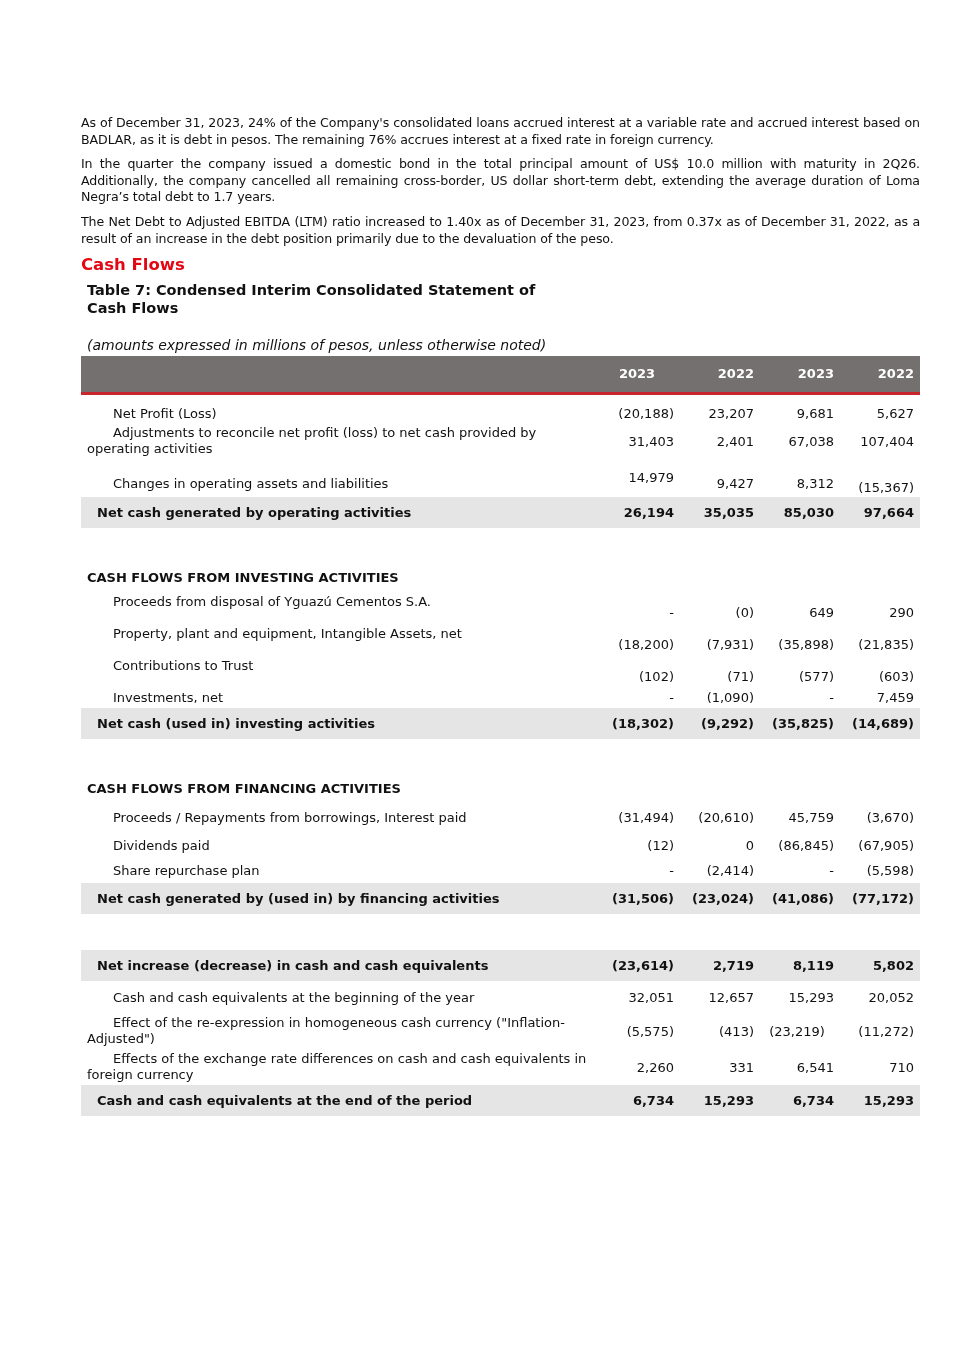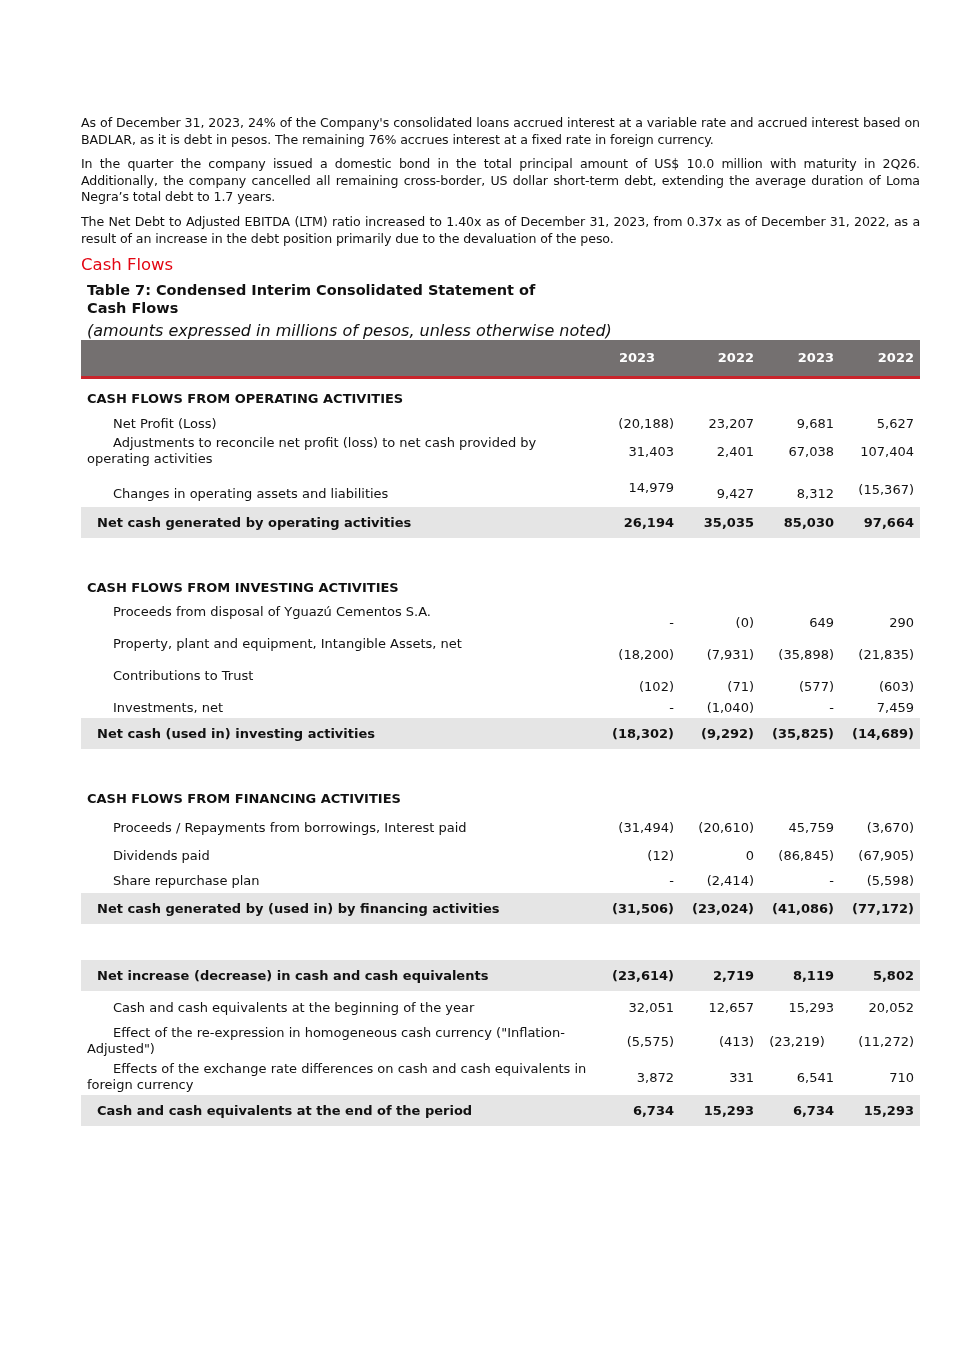--- a/index.html
+++ b/index.html
@@ -13,37 +13,37 @@
     .page { position: absolute; left: 81px; top: 115px; width: 839px; }
     .para {
       font-size: 12.6px;
       line-height: 16.6px;
       text-align: justify;
       margin-bottom: 8px;
       letter-spacing: -0.1px;
     }
     .section-title {
       color: #e30613;
-      font-weight: normal;
+      font-weight: bold;
       font-size: 16.5px;
       margin-bottom: 6px;
       height: 20px;
     }
     .table-title {
       font-weight: bold;
       font-size: 14.5px;
       line-height: 18px;
       margin-left: 6px;
       width: 480px;
     }
     .table-note {
       font-style: italic;
-      font-size: 16px;
+      font-size: 14px;
       margin-left: 6px;
-      margin-top: 4px;
+      margin-top: 20px;
       height: 19px;
     }
     table { width: 839px; border-collapse: collapse; table-layout: fixed; }
     col.c-label { width: 519px; }
     col.c-num { width: 80px; }
     .hdr-top td { background: #5a5a5a; height: 60px; color: #fff; }
     .hdr-bottom td { background: #747070; height: 37px; color: #fff; border-bottom: 3px solid #c9252c; }
     .hdr-group {
       text-align: center;
       font-weight: bold;
@@ -95,43 +95,40 @@
       <td class="hdr-year">2022</td>
       <td class="hdr-year">2023</td>
       <td class="hdr-year">2022</td>
     </tr>
 
     </tbody>
       <tbody id="tbody-operating">
         <tr class="spacer">
           <td colspan="5" style="height: 8px;"></td>
         </tr>
-        <tr class="row sec">
-          <td colspan="5">CASH FLOWS FROM OPERATING ACTIVITIES</td>
-        </tr>
         <tr class="row  ">
           <td class="lbl">Net Profit (Loss)</td>
           <td class="num">(20,188)</td>
           <td class="num">23,207</td>
           <td class="num">9,681</td>
           <td class="num">5,627</td>
         </tr>
         <tr class="row  wrap">
           <td class="lbl" style="height: 32px;">Adjustments to reconcile net profit (loss) to net cash provided by operating activities</td>
           <td class="num" style="height: 32px;">31,403</td>
           <td class="num" style="height: 32px;">2,401</td>
           <td class="num" style="height: 32px;">67,038</td>
           <td class="num" style="height: 32px;">107,404</td>
         </tr>
         <tr class="row  ">
           <td class="lbl" style="height: 40px; vertical-align: bottom; padding-bottom: 6px;">Changes in operating assets and liabilities</td>
           <td class="num" style="height: 40px; vertical-align: bottom; padding-bottom: 12px;">14,979</td>
           <td class="num" style="height: 40px; vertical-align: bottom; padding-bottom: 6px;">9,427</td>
           <td class="num" style="height: 40px; vertical-align: bottom; padding-bottom: 6px;">8,312</td>
-          <td class="num" style="height: 40px; vertical-align: bottom; padding-bottom: 10px;">(15,367)</td>
+          <td class="num" style="height: 40px; vertical-align: bottom; padding-bottom: 2px;">(15,367)</td>
         </tr>
         <tr class="row total ">
           <td class="lbl">Net cash generated by operating activities</td>
           <td class="num">26,194</td>
           <td class="num">35,035</td>
           <td class="num">85,030</td>
           <td class="num">97,664</td>
         </tr>
       </tbody>
     <tbody>
@@ -163,21 +160,21 @@
         <tr class="row  ">
           <td class="lbl" style="height: 32px; vertical-align: top; padding-top: 4px;">Contributions to Trust</td>
           <td class="num" style="height: 32px; vertical-align: bottom; padding-bottom: 2px;">(102)</td>
           <td class="num" style="height: 32px; vertical-align: bottom; padding-bottom: 2px;">(71)</td>
           <td class="num" style="height: 32px; vertical-align: bottom; padding-bottom: 2px;">(577)</td>
           <td class="num" style="height: 32px; vertical-align: bottom; padding-bottom: 2px;">(603)</td>
         </tr>
         <tr class="row  ">
           <td class="lbl" style="height: 22px;">Investments, net</td>
           <td class="num" style="height: 22px;">-</td>
-          <td class="num" style="height: 22px;">(1,040)</td>
+          <td class="num" style="height: 22px;">(1,090)</td>
           <td class="num" style="height: 22px;">-</td>
           <td class="num" style="height: 22px;">7,459</td>
         </tr>
         <tr class="row total ">
           <td class="lbl">Net cash (used in) investing activities</td>
           <td class="num">(18,302)</td>
           <td class="num">(9,292)</td>
           <td class="num">(35,825)</td>
           <td class="num">(14,689)</td>
         </tr>
@@ -248,21 +245,21 @@
         </tr>
         <tr class="row  wrap">
           <td class="lbl" style="height: 36px;">Effect of the re-expression in homogeneous cash currency ("Inflation-Adjusted")</td>
           <td class="num" style="height: 36px;">(5,575)</td>
           <td class="num" style="height: 36px;">(413)</td>
           <td class="num" style="height: 36px; text-align: center;">(23,219)</td>
           <td class="num" style="height: 36px;">(11,272)</td>
         </tr>
         <tr class="row  wrap">
           <td class="lbl" style="height: 36px;">Effects of the exchange rate differences on cash and cash equivalents in foreign currency</td>
-          <td class="num" style="height: 36px;">3,872</td>
+          <td class="num" style="height: 36px;">2,260</td>
           <td class="num" style="height: 36px;">331</td>
           <td class="num" style="height: 36px;">6,541</td>
           <td class="num" style="height: 36px;">710</td>
         </tr>
         <tr class="row total ">
           <td class="lbl">Cash and cash equivalents at the end of the period</td>
           <td class="num">6,734</td>
           <td class="num">15,293</td>
           <td class="num">6,734</td>
           <td class="num">15,293</td>

